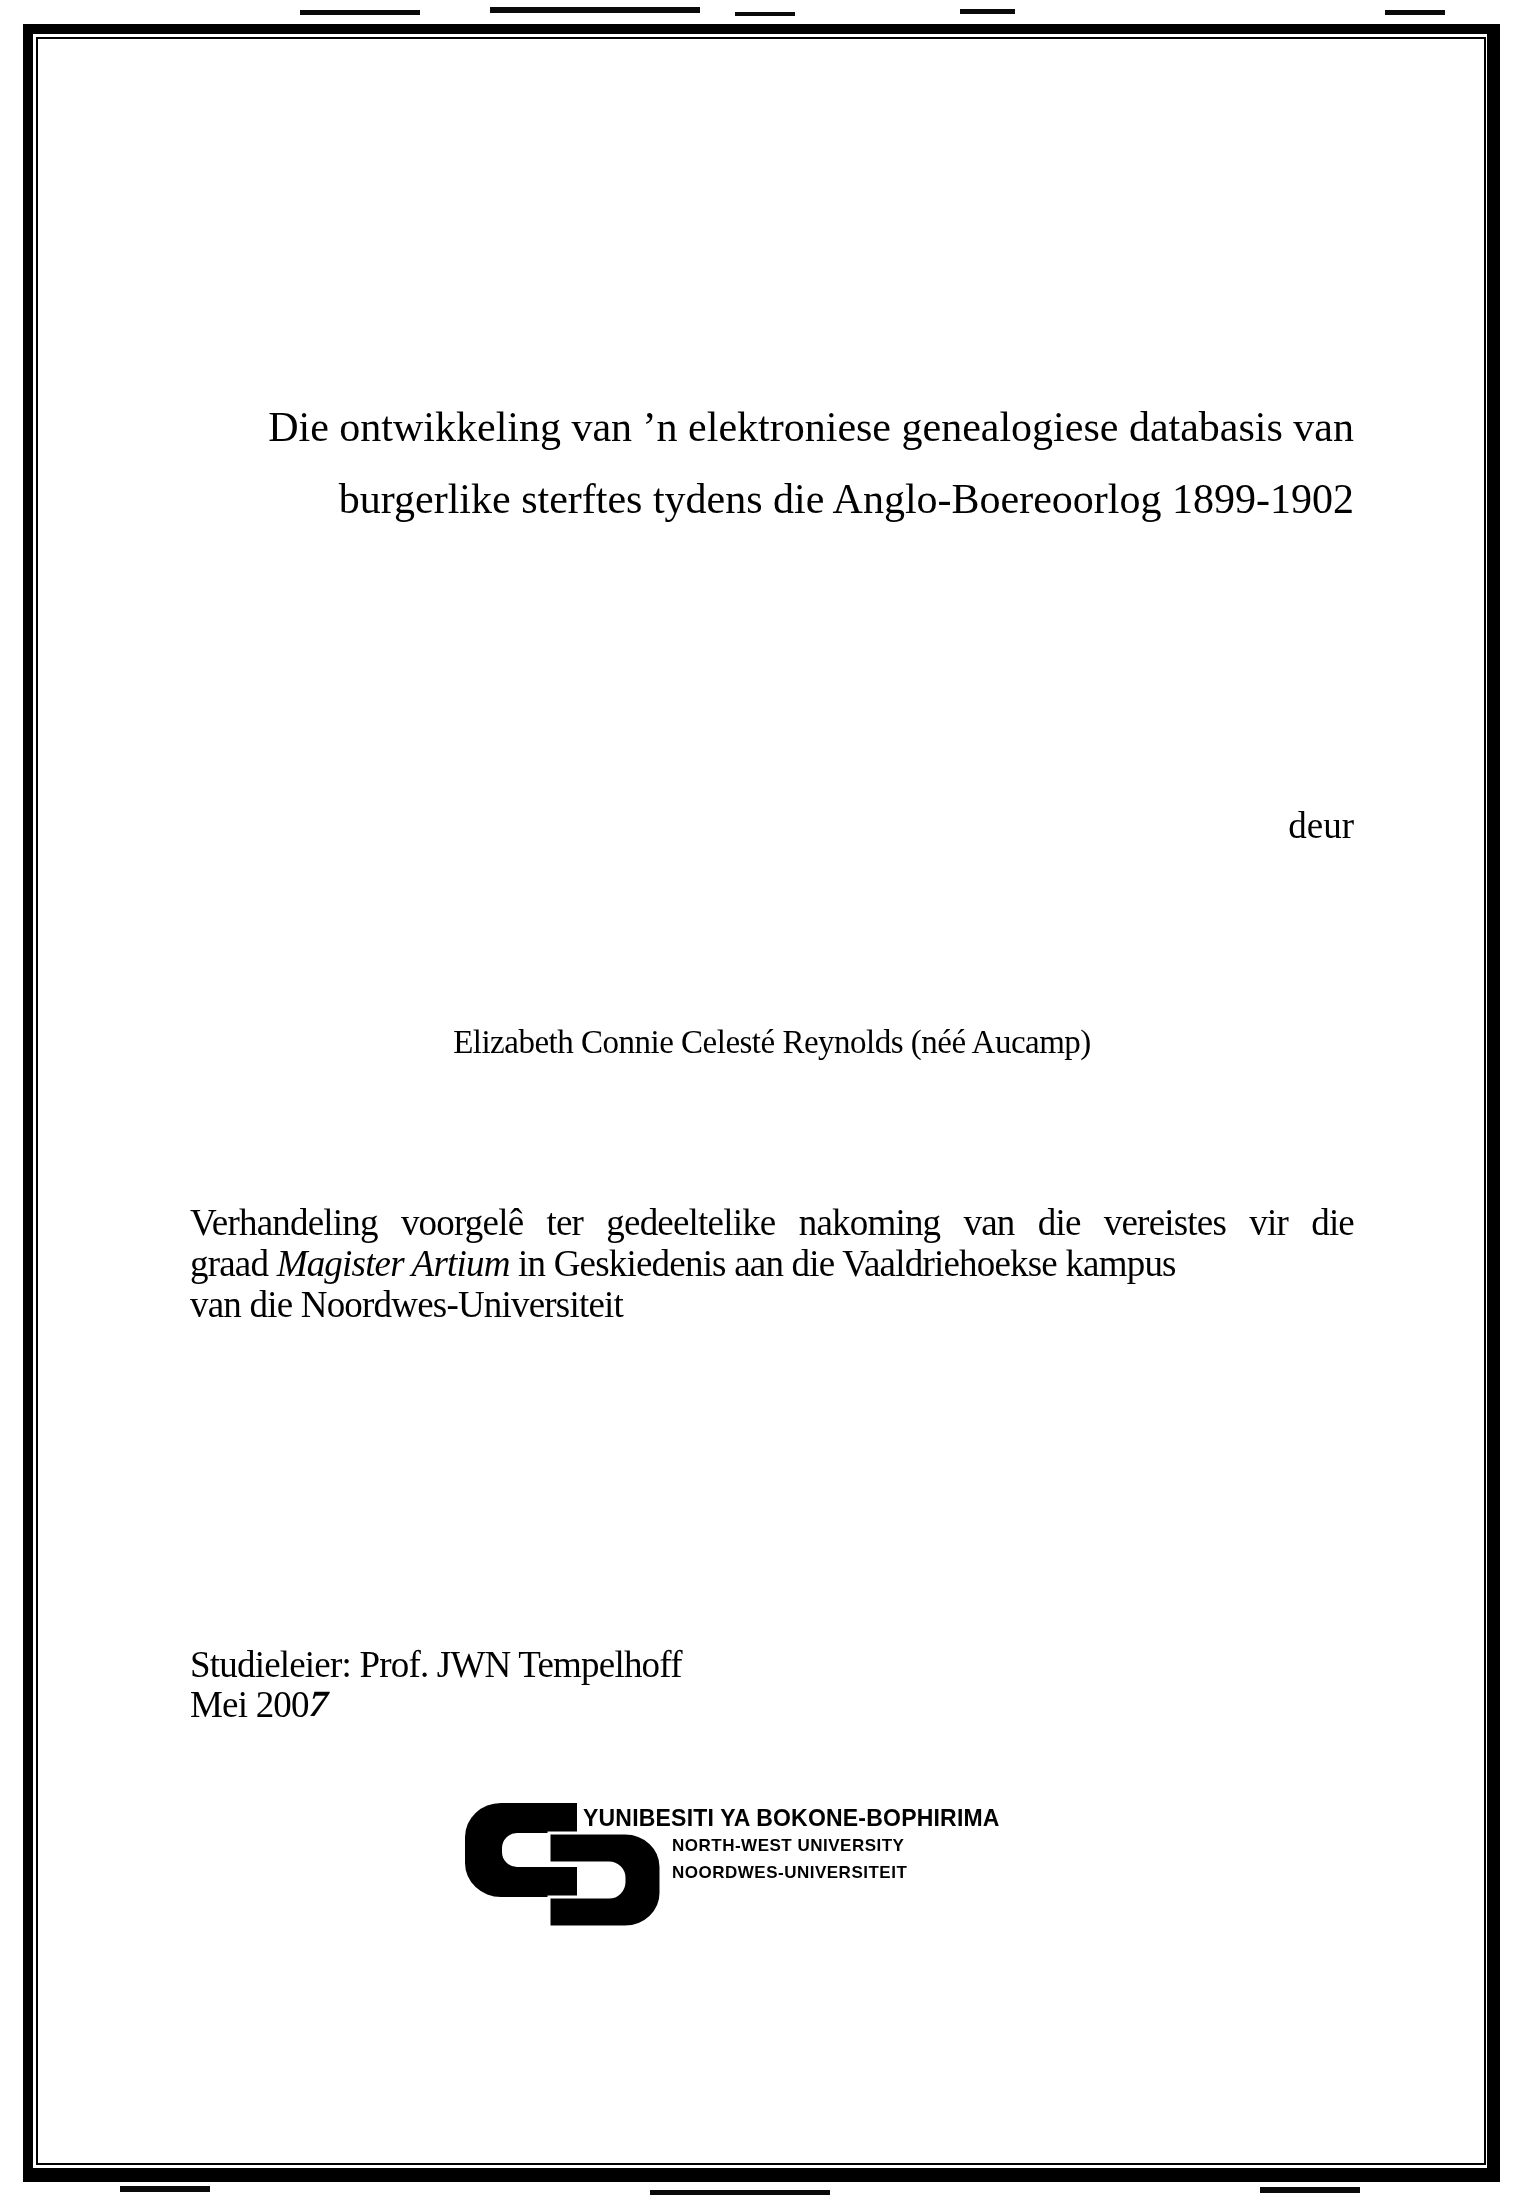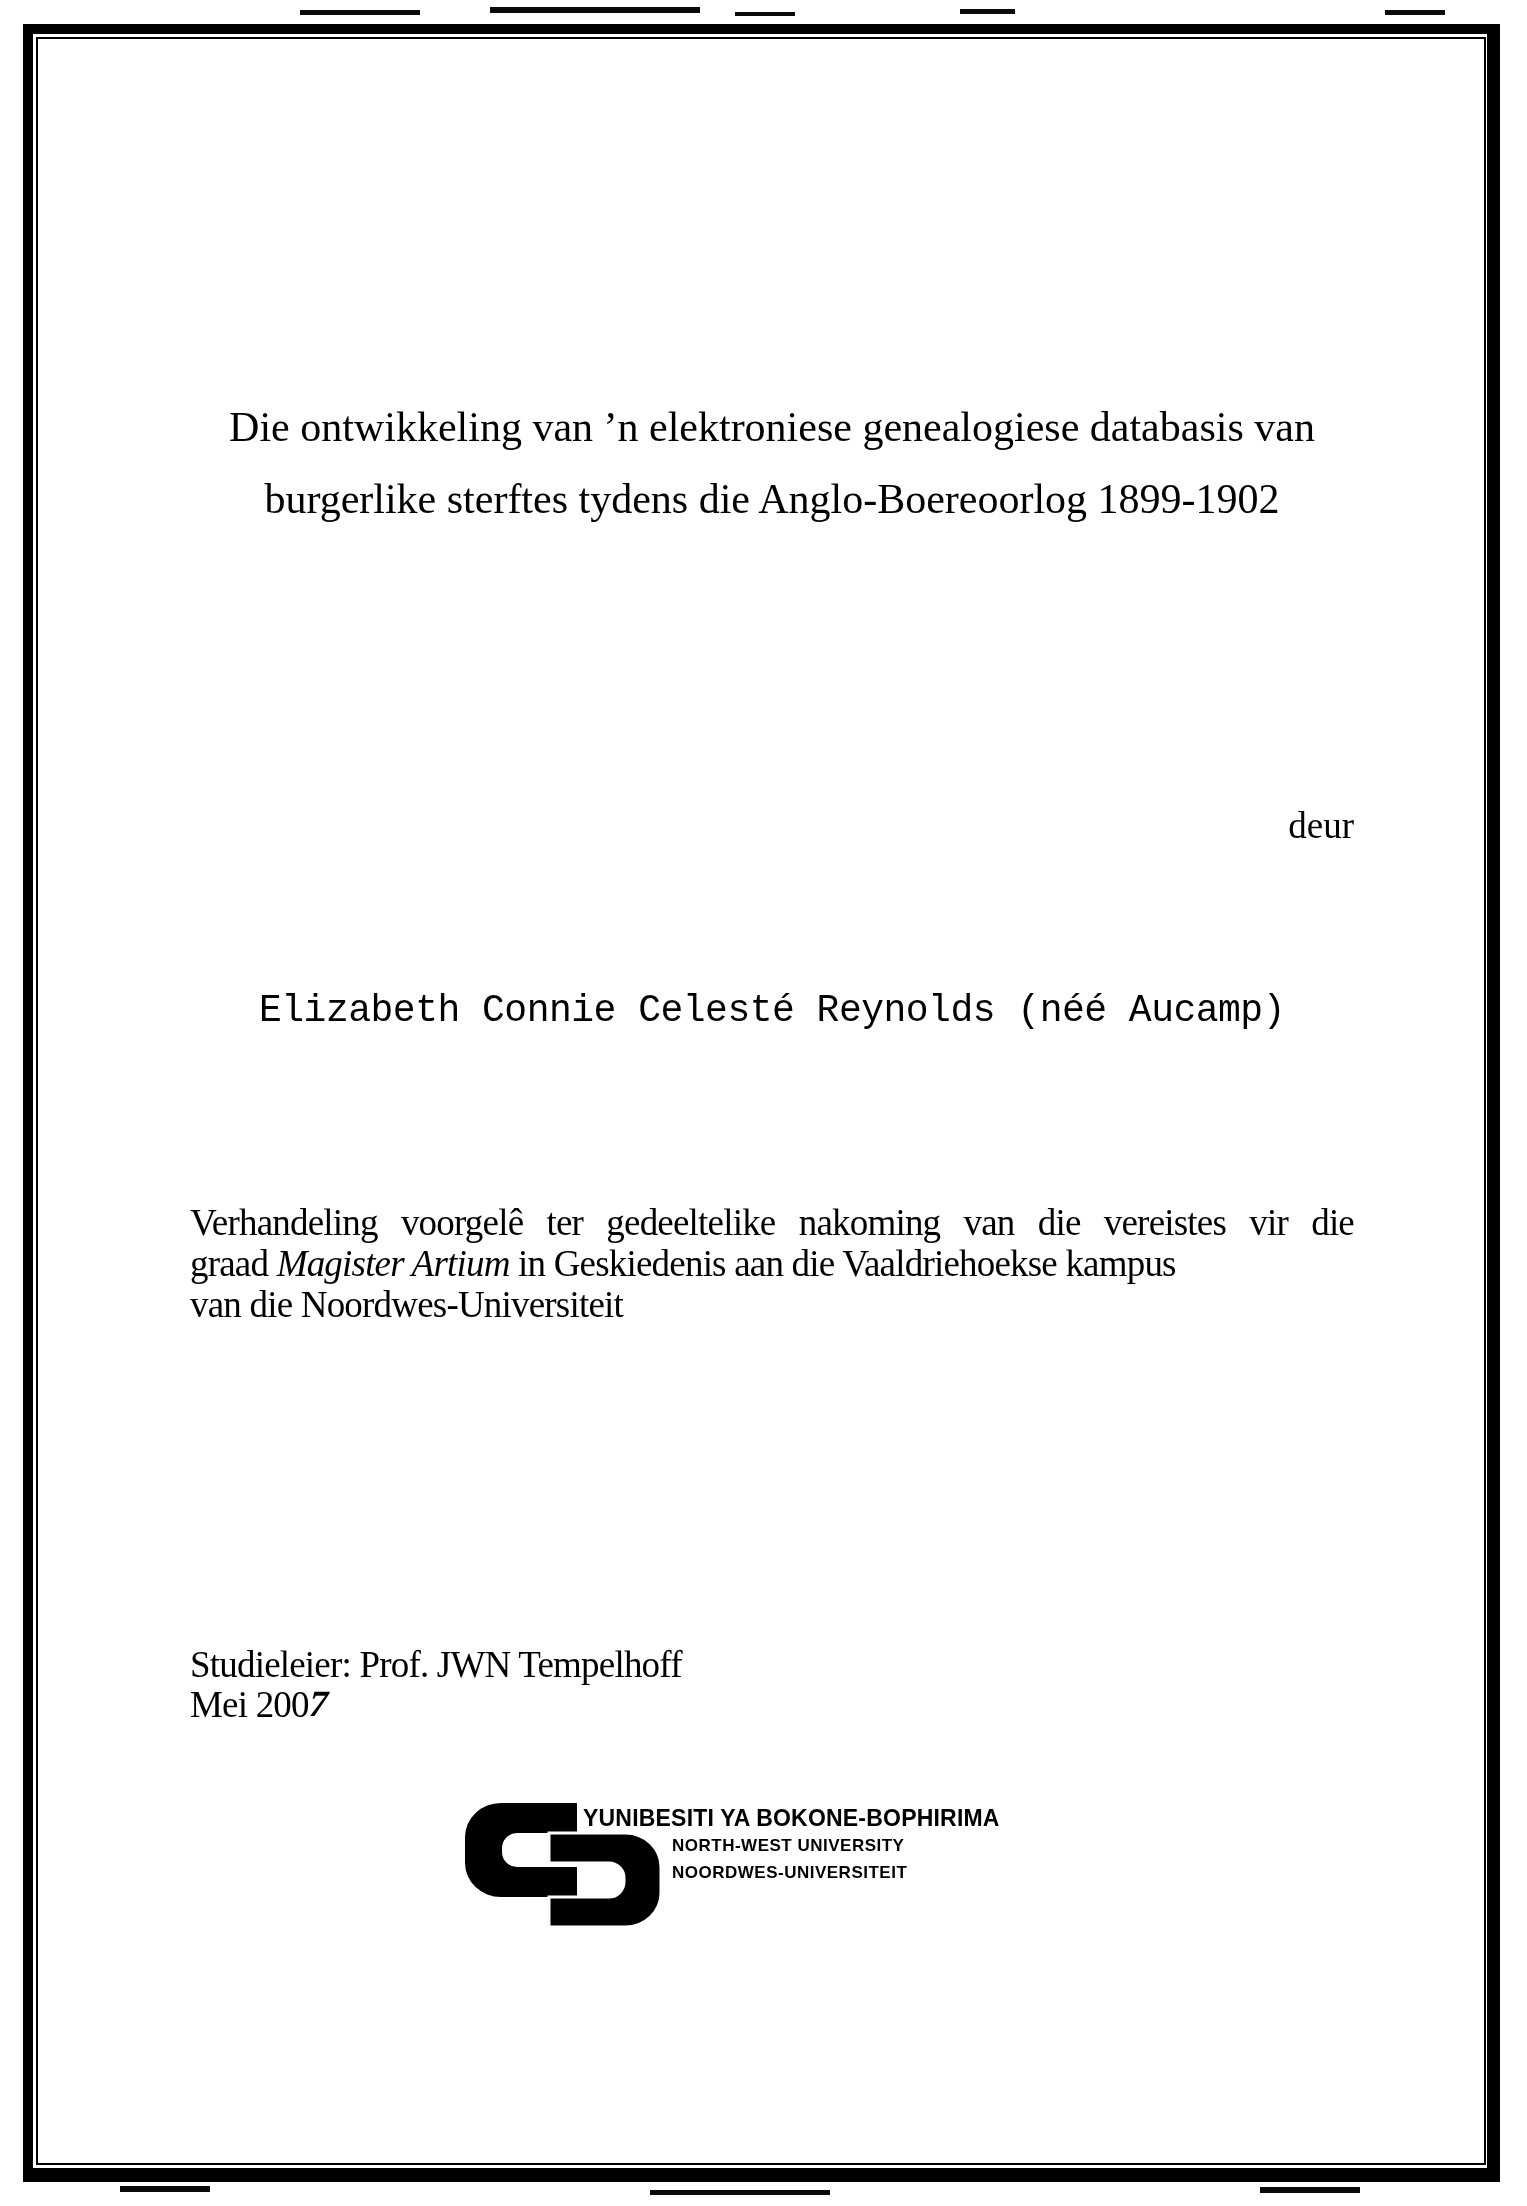--- a/index.html
+++ b/index.html
@@ -17,24 +17,24 @@
   .frame-inner {
     position:absolute; left:36px; top:37px; right:41px; bottom:41px;
     border:2.5px solid #000;
   }
   .scan-dash { position:absolute; background:#0a0a0a; }
 
   .col { position:absolute; left:190px; width:1164px; }
 
   .title {
     top:391px; font-size:42px; line-height:72px;
-    text-align:center; letter-spacing:0;
+    text-align:right; letter-spacing:0;
   }
   .byline { top:806px; font-size:37px; line-height:40px; text-align:right; }
-  .author { top:991px; font-size:38px; line-height:40px; text-align:center; letter-spacing:-0.5px;font-family:Liberation Mono, monospace; }
+  .author { top:1022px; font-size:33px; line-height:40px; text-align:center; letter-spacing:-0.5px; }
 
   .statement { top:1202px; font-size:37px; line-height:41px; letter-spacing:-0.8px; }
   .justify-line { text-align:justify; text-align-last:justify; }
   .statement i { font-style:italic;margin-top:12px; }
 
   .supervisor-block { top:1645px; font-size:37px; line-height:40px; letter-spacing:-0.8px; }
   .date-seven { display:inline-block; transform:skewX(-14deg) translateY(-1px); font-weight:bold; }
 
   .logo { position:absolute; left:463px; top:1802px; width:660px; height:140px; }
   .logo-mark { position:absolute; left:0; top:0; }

